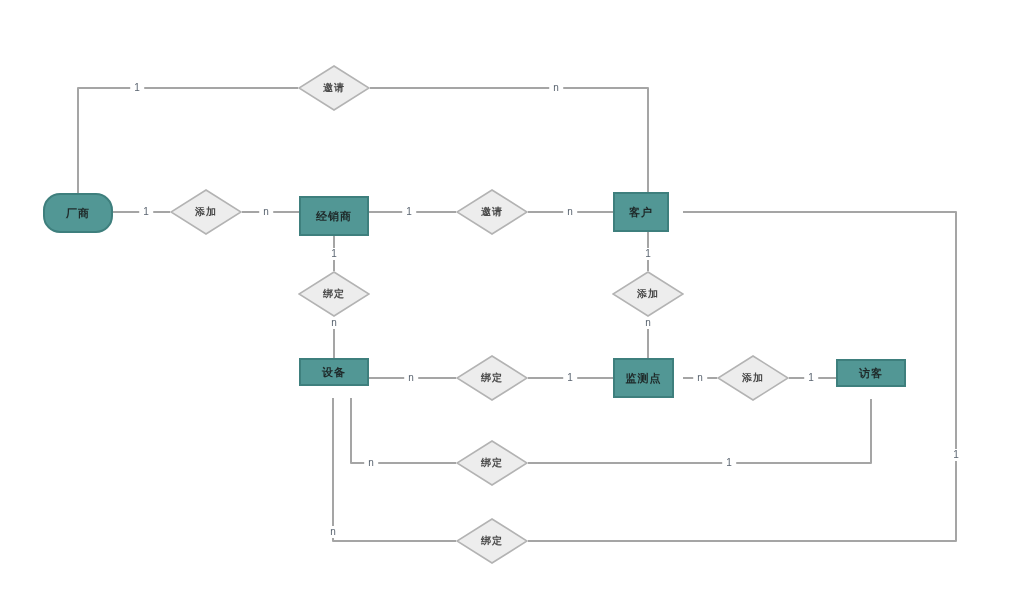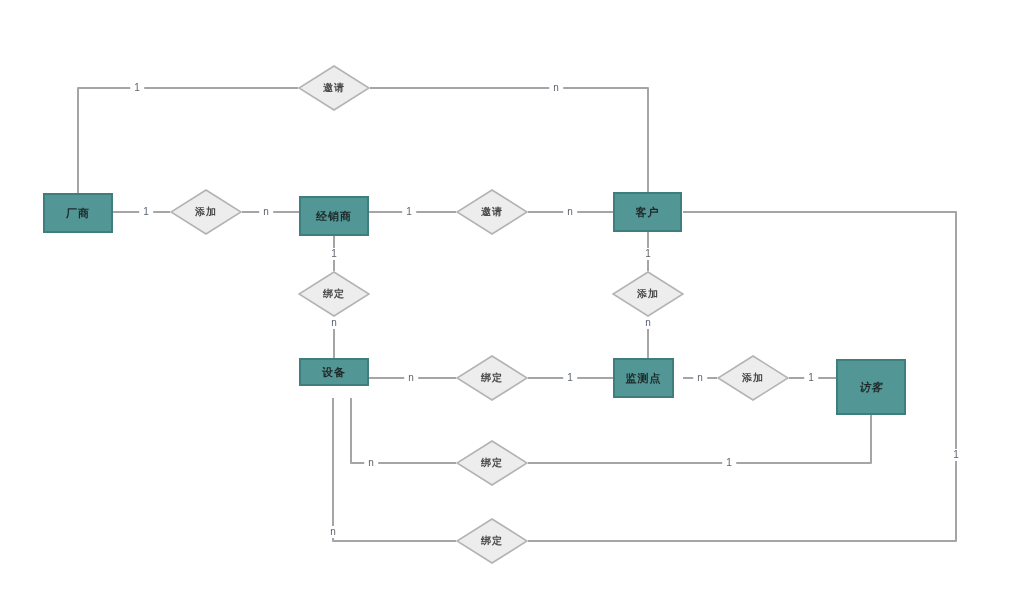--- a/index.html
+++ b/index.html
@@ -61,36 +61,36 @@
       <polyline points="369,378 456,378"></polyline>
       <polyline points="528,378 613,378"></polyline>
       <polyline points="683,378 717,378"></polyline>
       <polyline points="789,378 836,378"></polyline>
       <polyline points="351,398 351,463 456,463"></polyline>
       <polyline points="528,463 871,463 871,399"></polyline>
       <polyline points="333,398 333,541 456,541"></polyline>
       <polyline points="528,541 956,541 956,212 683,212"></polyline>
     </svg>
   <div>
-      <div class="entity" style="left: 43px; top: 193px; width: 70px; height: 40px;">
+      <div class="entity" style="left: 43px; top: 193px; width: 70px; height: 40px; border-radius: 17px;">
         <span class="entity-label">厂商</span>
       </div>
       <div class="entity" style="left: 299px; top: 196px; width: 70px; height: 40px;">
         <span class="entity-label">经销商</span>
       </div>
-      <div class="entity" style="left: 613px; top: 192px; width: 69px; height: 40px;">
+      <div class="entity" style="left: 613px; top: 192px; width: 56px; height: 40px;">
         <span class="entity-label">客户</span>
       </div>
       <div class="entity" style="left: 299px; top: 358px; width: 70px; height: 28px;">
         <span class="entity-label">设备</span>
       </div>
       <div class="entity" style="left: 613px; top: 358px; width: 61px; height: 40px;">
         <span class="entity-label">监测点</span>
       </div>
-      <div class="entity" style="left: 836px; top: 359px; width: 70px; height: 56px; font-style: italic;">
+      <div class="entity" style="left: 836px; top: 359px; width: 70px; height: 28px;">
         <span class="entity-label">访客</span>
       </div>
       <div class="relation" style="left: 298px; top: 65px; width: 72px; height: 46px;">
         <svg viewBox="0 0 72 46">
           <polygon points="36,1 71,23 36,45 1,23"></polygon>
         </svg>
         <span class="relation-label">邀请</span>
       </div>
       <div class="relation" style="left: 170px; top: 189px; width: 72px; height: 46px;">
         <svg viewBox="0 0 72 46">

